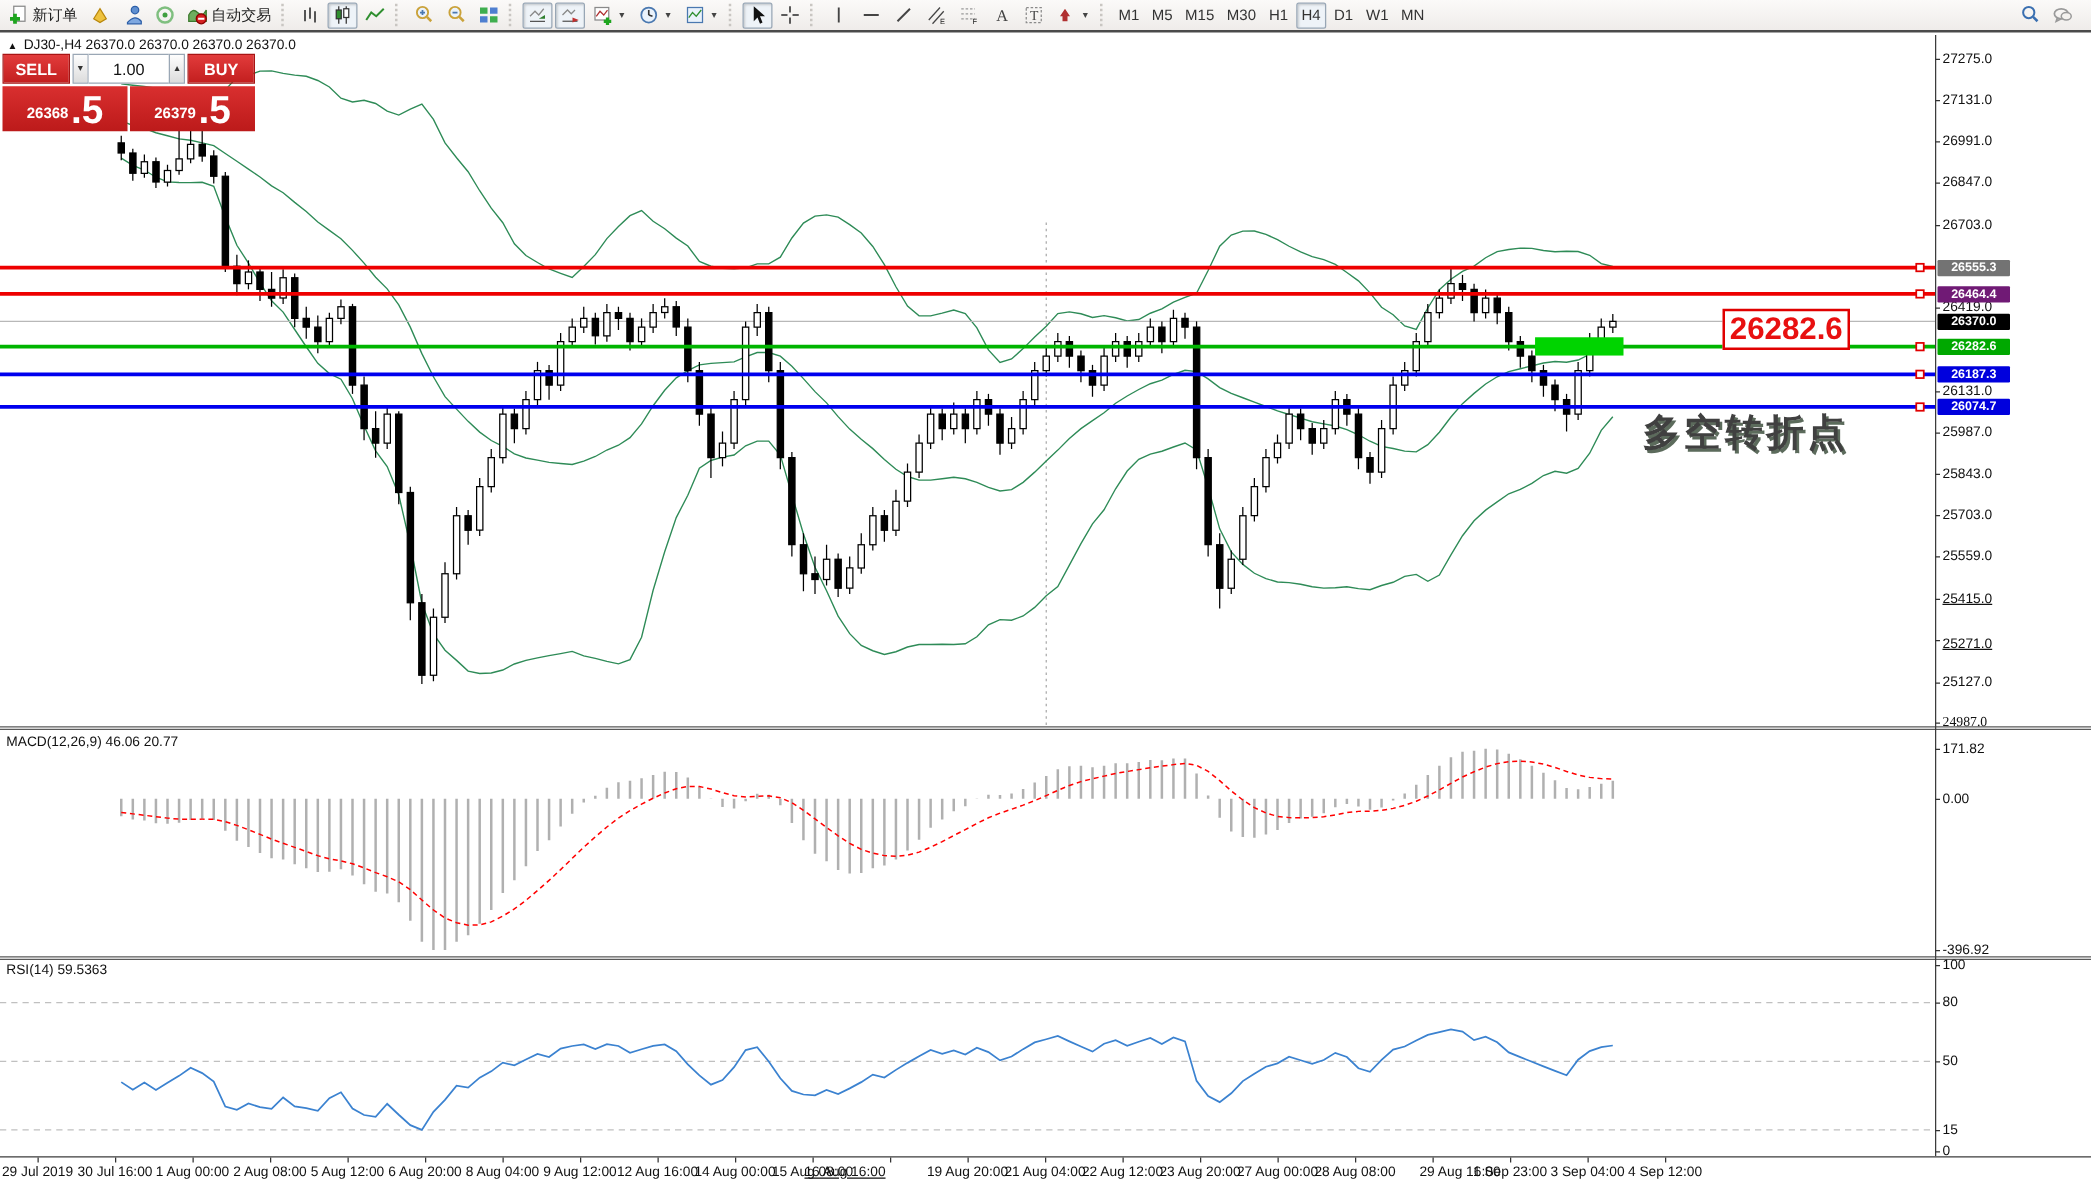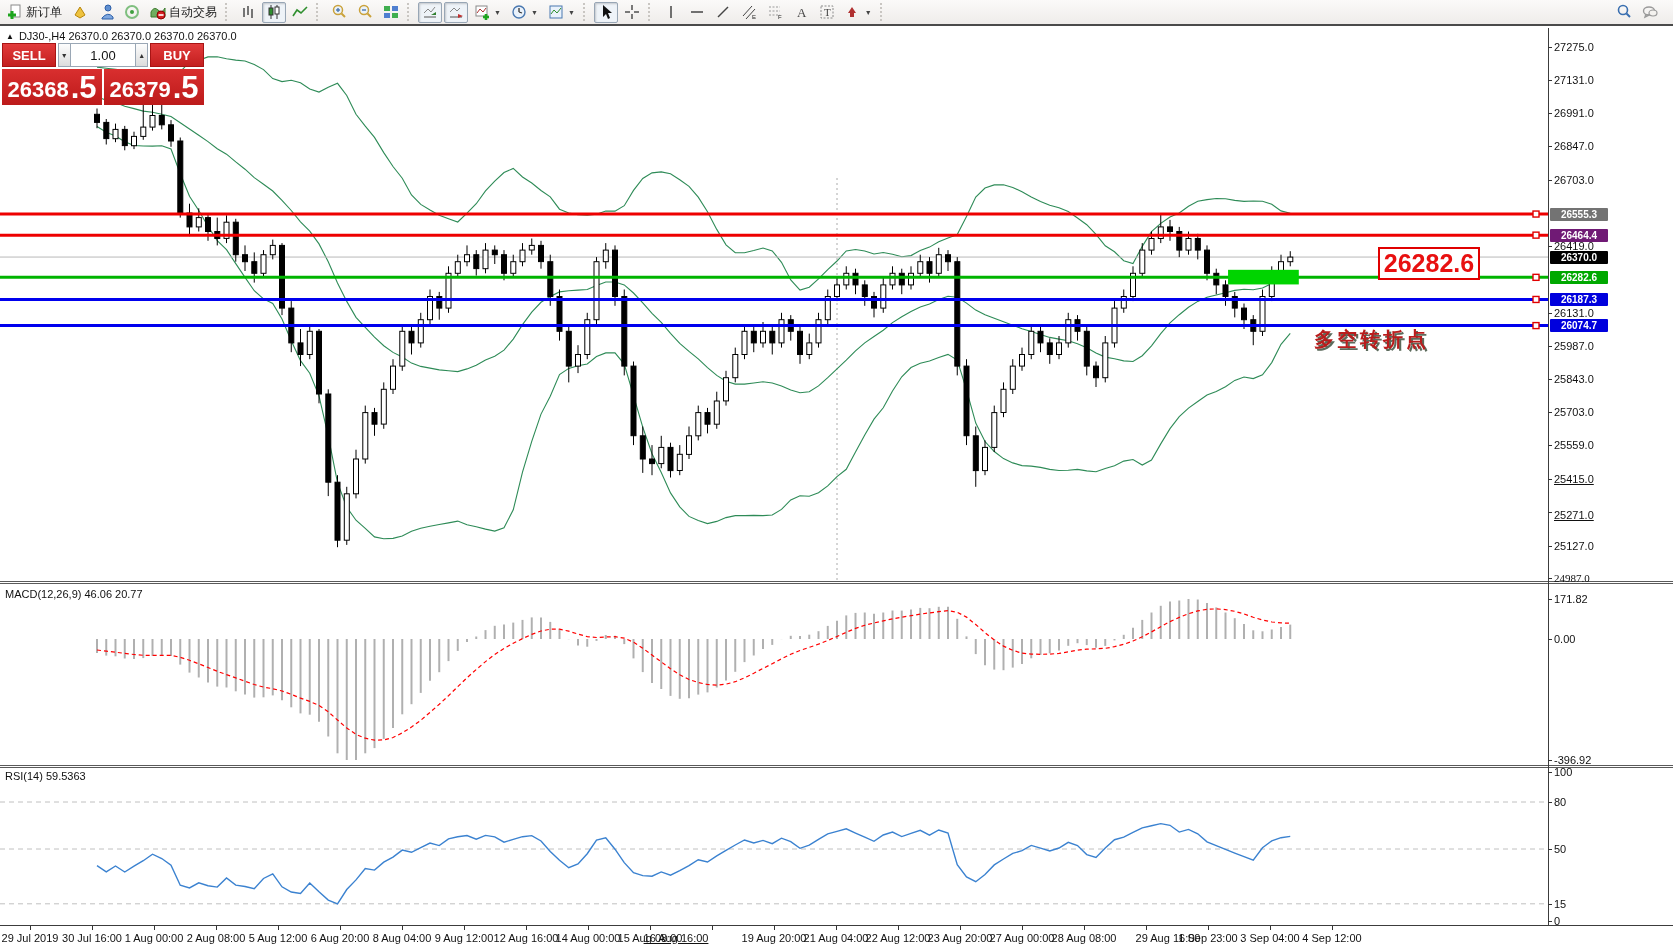--- a/index.html
+++ b/index.html
@@ -30,37 +30,37 @@
   .time-axis{position:absolute;left:0;top:925px;width:1673px;height:24px;border-top:1px solid #3c3c3c;background:#fff;}
   .tlab{position:absolute;top:6px;transform:translateX(-50%);font-size:11px;color:#111;white-space:nowrap;}
   .ttick{position:absolute;top:0;width:1px;height:4px;background:#333;}
   .ind-label{position:absolute;left:5px;font-size:11px;color:#111;}
 
   
   .sym-header{position:absolute;left:6px;top:30px;font-size:11px;color:#111;display:flex;align-items:center;gap:5px;}
   .collapse{font-size:8px;color:#111;cursor:default;}
   .big-price-label{position:absolute;left:1378px;top:247px;width:98px;height:29px;border:2px solid #e00000;background:#fff;
                    color:#e81010;font-size:25px;font-weight:bold;text-align:center;line-height:29px;}
-  .pivot-note{position:absolute;left:1314px;top:326px;font-size:20px;font-weight:bold;color:#b91c1c;
+  .pivot-note{position:absolute;left:1314px;top:326px;font-size:30px;font-weight:bold;color:#404040;
               text-shadow:2px 2px 0 #5c6b5c;letter-spacing:3px;white-space:nowrap;}
 
   
   .trade-panel{position:absolute;left:2px;top:43px;width:202px;}
   .tp-row1{display:flex;gap:2px;height:24px;}
   .tp-btn{flex:0 0 54px;background:linear-gradient(#e23b3b,#c31f1f);color:#fff;font-size:13px;font-weight:bold;
           display:flex;align-items:center;justify-content:center;border:1px solid #a81414;box-sizing:border-box;}
   .tp-stepper{flex:1;display:flex;height:24px;}
   .spin{width:17px;background:linear-gradient(#fdfdfd,#dcdcdc);border:1px solid #9aa7b5;box-sizing:border-box;
         font-size:7px;color:#333;display:flex;align-items:center;justify-content:center;}
   .vol{width:100%;min-width:0;border:1px solid #9aa7b5;border-left:none;border-right:none;text-align:center;
        font-size:13px;font-family:"Liberation Sans",sans-serif;color:#111;box-sizing:border-box;}
   .tp-row2{display:flex;gap:2px;margin-top:2px;height:36px;}
   .tp-price{flex:1;background:linear-gradient(#d92f2f,#bc1a1a);color:#fff;display:flex;align-items:flex-end;
             justify-content:center;padding-bottom:2px;}
-  .tp-price .main{font-size:22px;font-weight:bold;line-height:26px;}
+  .tp-price .main{font-size:12px;font-weight:bold;line-height:26px;}
   .tp-price .frac{font-size:31px;font-weight:bold;line-height:31px;margin-left:2px;}
 </style>
 </head>
 <body>
 
 <div id="app">
 
   <div class="toolbar">
     <div class="tgroup">
       <button class="tbtn">
@@ -299,20 +299,31 @@
       <button class="tbtn">
         <span class="ic">
             <svg width="16" height="16">
               <path d="M4 3 L8 9 L6 9 L6 13 L2 13 L2 9 L0 9 Z" transform="translate(3,0)" fill="#b03030"></path>
             </svg>
           </span>
         <span class="caret">▼</span>
       </button>
     </div>
     <div class="grip"></div>
+    <div class="tgroup" id="tf-group">
+        <button class="tbtn tf">M1</button>
+        <button class="tbtn tf">M5</button>
+        <button class="tbtn tf">M15</button>
+        <button class="tbtn tf">M30</button>
+        <button class="tbtn tf">H1</button>
+        <button class="tbtn tf pressed">H4</button>
+        <button class="tbtn tf">D1</button>
+        <button class="tbtn tf">W1</button>
+        <button class="tbtn tf">MN</button>
+      </div>
     <div class="toolbar-right">
       <button class="tbtn">
         <span class="ic">
             <svg width="16" height="16">
               <circle cx="7" cy="6" r="4.5" fill="none" stroke="#3a6fb0" stroke-width="1.6"></circle>
               <line x1="10.5" y1="9.5" x2="14" y2="13" stroke="#3a6fb0" stroke-width="2"></line>
             </svg>
           </span>
       </button>
       <button class="tbtn">

